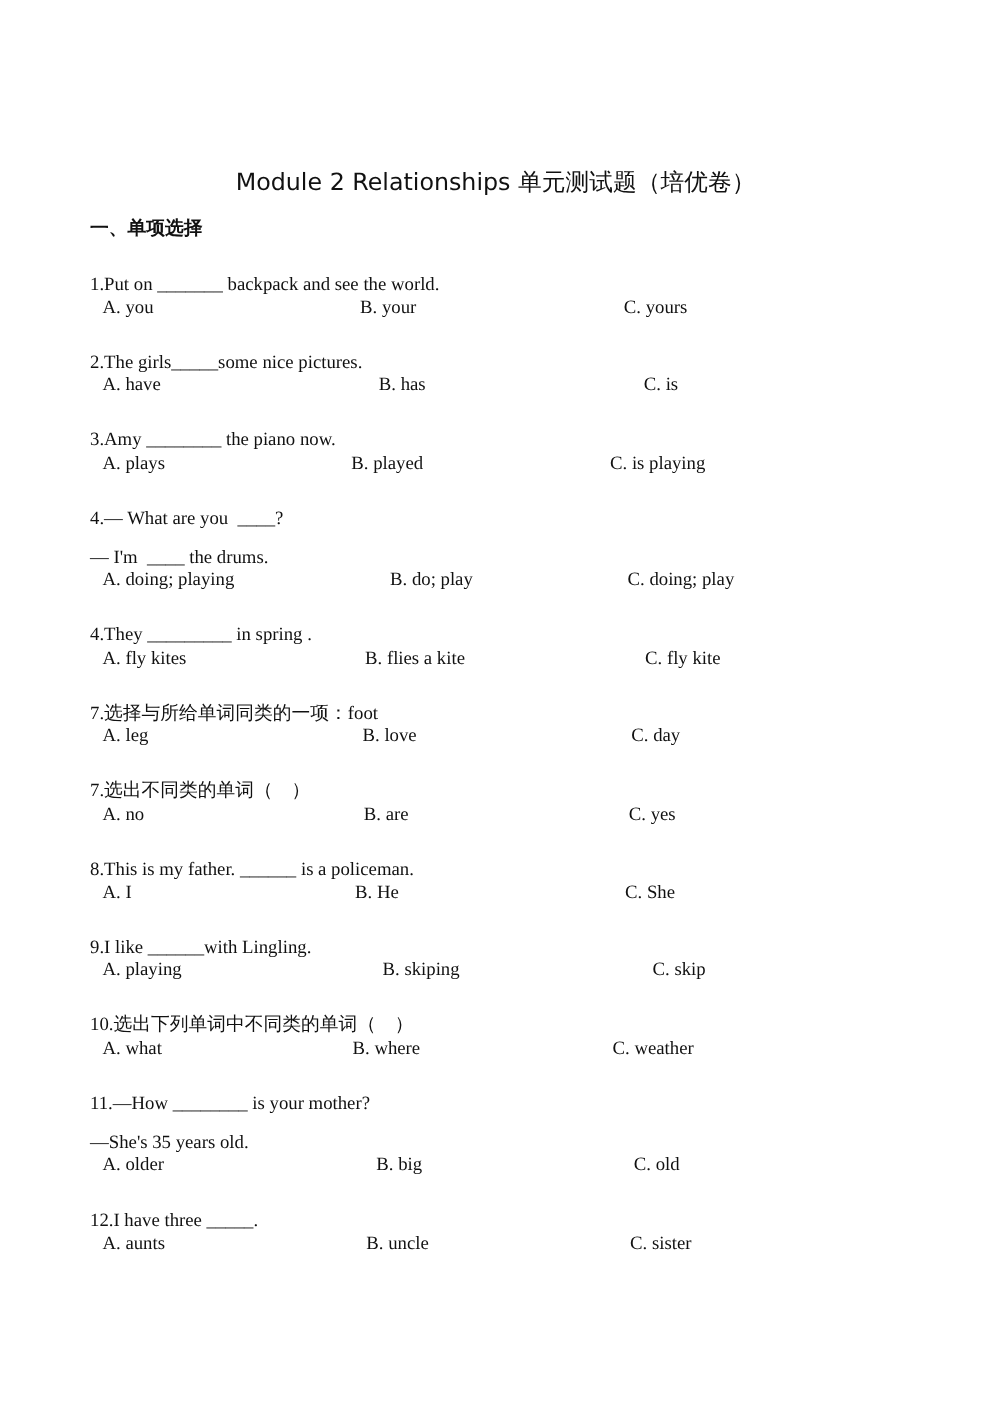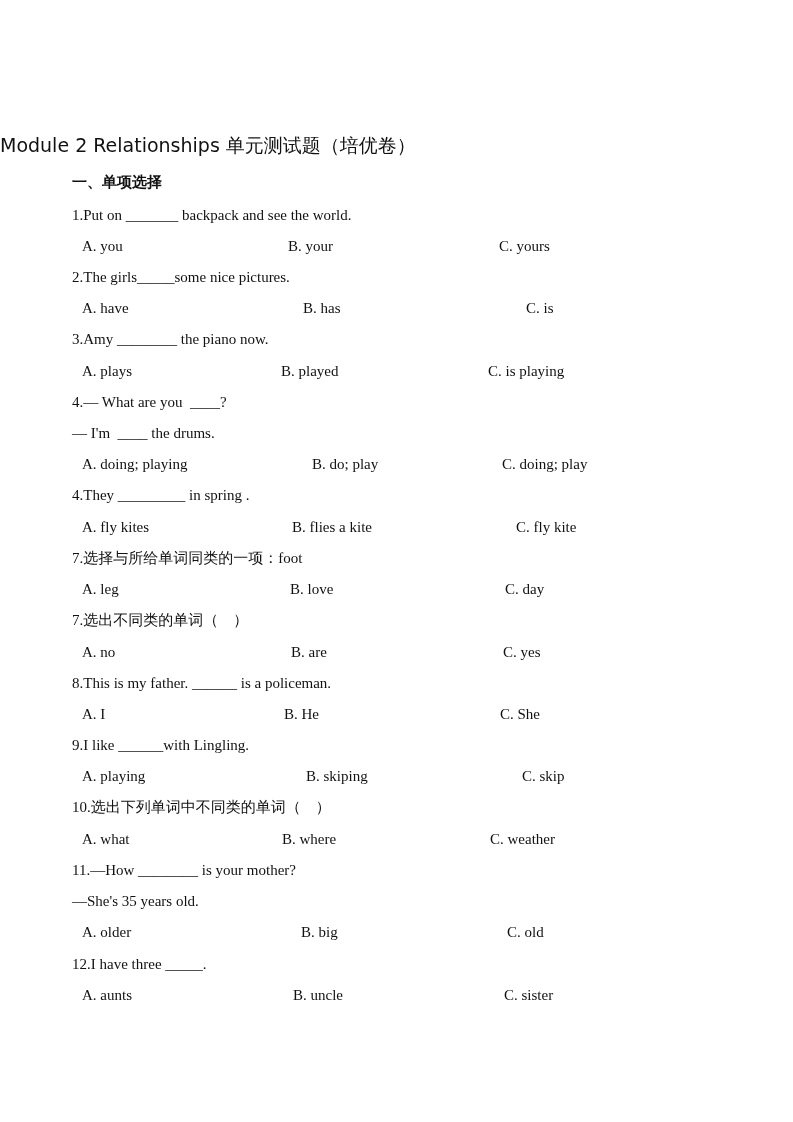--- a/index.html
+++ b/index.html
@@ -1,27 +1,27 @@
 <!DOCTYPE html>
 <html><head>
   <meta charset="utf-8">
   <style>
     html, body { margin: 0; padding: 0; background: #ffffff; }
     body { width: 793px; height: 1122px; position: relative; overflow: hidden; color: #111; }
     .title {
-      position: absolute; left: 0; top: 133px; width: 793px; text-align: left;
+      position: absolute; left: 0; top: 133px; width: 793px; text-align: center;
       font-family: "DejaVu Sans", sans-serif; font-size: 19px; color: #111;
     }
     .section {
       position: absolute; left: 72px; top: 173px;
       font-family: "DejaVu Sans", sans-serif; font-size: 15px; font-weight: bold;
     }
     .line {
       position: absolute; left: 72px; white-space: pre;
-      font-family: "Liberation Serif", serif; font-size: 15px; line-height: 18px;
+      font-family: "Liberation Serif", serif; font-size: 15px; line-height: 18px; margin-top: 13px;
     }
     .opt {
       position: absolute; white-space: pre;
       font-family: "Liberation Serif", serif; font-size: 15px; line-height: 18px; text-align: right;
     }
   </style>
 </head>
 <body>
 
 <div>
@@ -29,21 +29,21 @@
   <div class="section">一、单项选择</div>
 
   <div class="line" style="top:206px">1.Put on _______ backpack and see the world.</div>
   <div class="opt" style="left:82px;top:237px">A. you</div>
   <div class="opt" style="left:288px;top:237px">B. your</div>
   <div class="opt" style="left:499px;top:237px">C. yours</div>
 
   <div class="line" style="top:268px">2.The girls_____some nice pictures.</div>
   <div class="opt" style="left:82px;top:299px">A. have</div>
   <div class="opt" style="left:303px;top:299px">B. has</div>
-  <div class="opt" style="left:526px;top:299px">C. is</div>
+  <div class="opt" style="left:515px;top:299px">C. is</div>
 
   <div class="line" style="top:330px">3.Amy ________ the piano now.</div>
   <div class="opt" style="left:82px;top:362px">A. plays</div>
   <div class="opt" style="left:281px;top:362px">B. played</div>
   <div class="opt" style="left:488px;top:362px">C. is playing</div>
 
   <div class="line" style="top:393px">4.— What are you  ____?</div>
   <div class="line" style="top:424px">— I'm  ____ the drums.</div>
   <div class="opt" style="left:82px;top:455px">A. doing; playing</div>
   <div class="opt" style="left:312px;top:455px">B. do; play</div>

